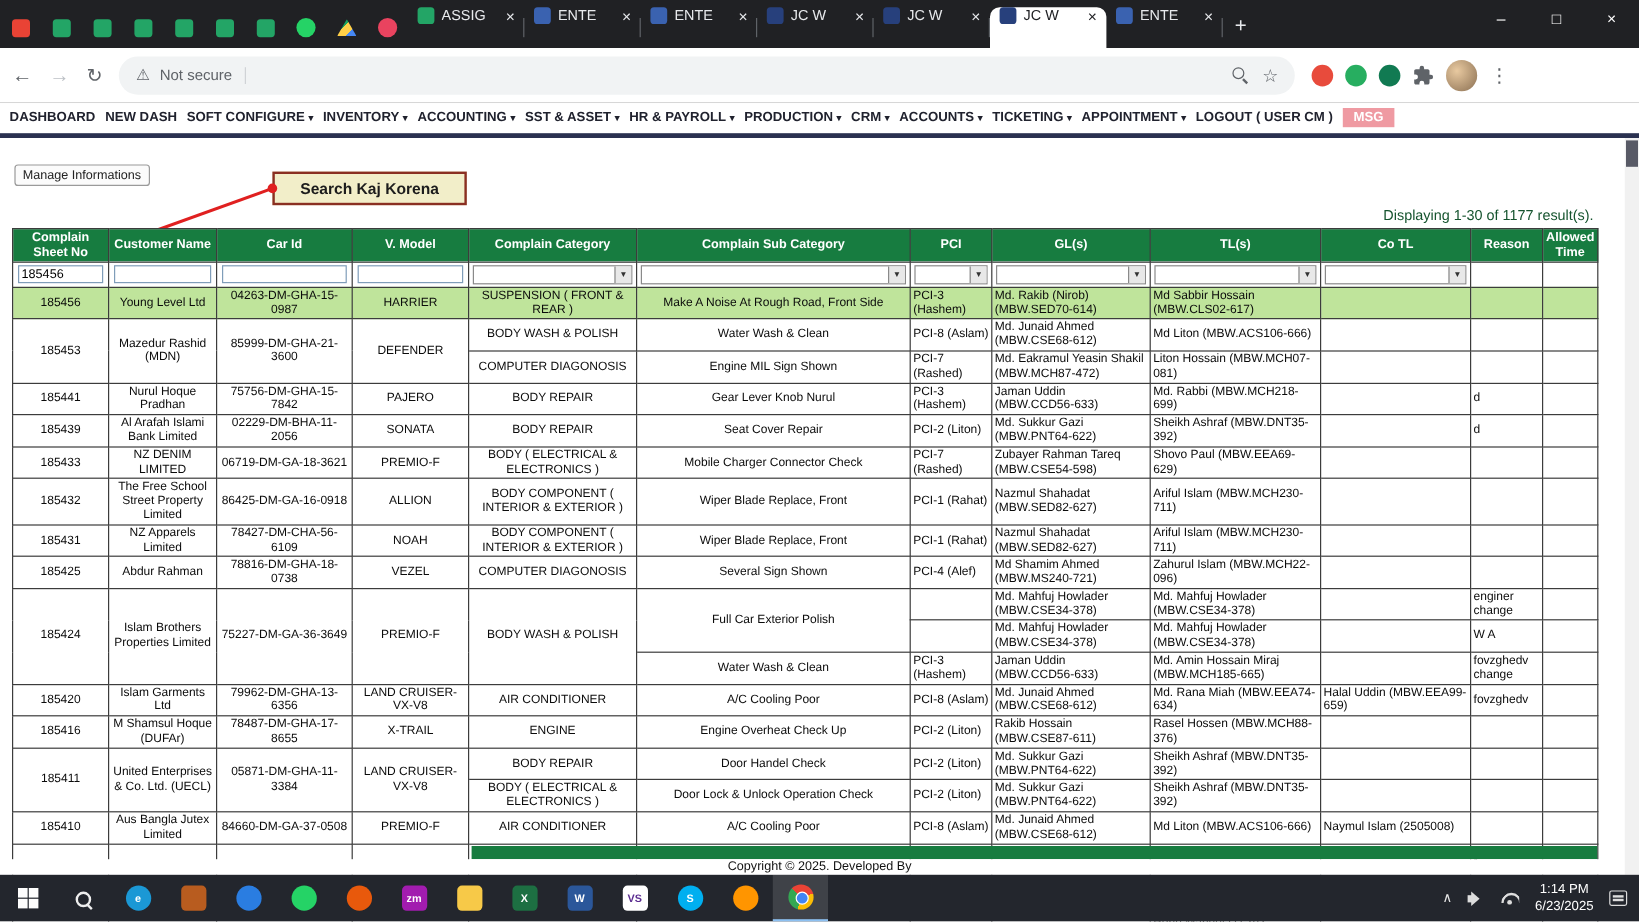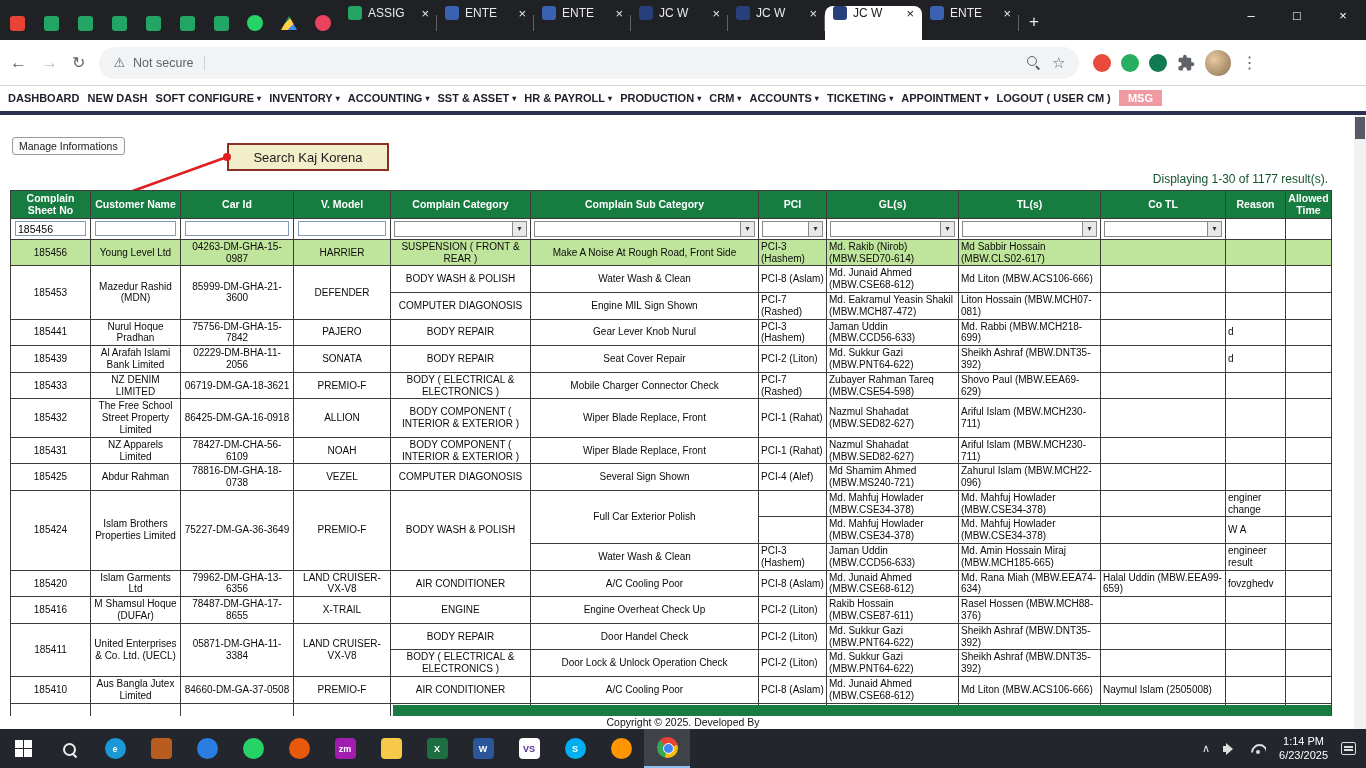--- a/index.html
+++ b/index.html
@@ -45,21 +45,21 @@
 
   
   .navbar{position:absolute;top:86px;left:0;width:1366px;height:29px;background:#fff;border-bottom:4px solid #2a3150}
   .nav-items{display:flex;align-items:center;justify-content:space-between;width:1170px;padding:4px 8px 0 8px;font-size:11px;font-weight:700;color:#20222e}
   .nav-item{display:flex;align-items:center;gap:3px;white-space:nowrap}
   .caret{font-size:8px;color:#20222e}
   .msg-badge{color:#fff;padding:2px 9px;font-weight:700}
 
   
   .manage-btn{position:absolute;left:12px;top:137px;border:1px solid #9a9a9a;border-radius:3px;background:#fbfbfb;font-size:10.5px;padding:2px 6px;color:#222}
-  .tooltip{position:absolute;left:227px;top:143px;width:162px;height:28px;background:#f2eec9;border:2px solid #8a2f22;display:flex;align-items:center;justify-content:center;font-size:13px;font-weight:400;color:#1c1c1c}
+  .tooltip{position:absolute;left:227px;top:143px;width:162px;height:28px;background:#f2eec9;border:2px solid #8a2f22;display:flex;align-items:center;justify-content:center;font-size:13px;font-weight:700;color:#1c1c1c}
   .arrow-svg{position:absolute;left:58px;top:146px;pointer-events:none}
   .results{position:absolute;right:38px;top:172px;font-size:12px;color:#14532d}
 
   
   .grid{position:absolute;left:10px;top:190px;width:1321px;border-collapse:collapse;table-layout:fixed;font-size:10px;color:#0b0b0b;background:#fff}
   .grid th,.grid td{border:1px solid #3c3c3c;padding:1px 2px;vertical-align:middle;text-align:center;line-height:1.18;word-wrap:break-word}
   .grid thead th{background:#177c40;color:#fff;font-weight:700;font-size:10.5px;height:23px}
   .grid .filter-row td{height:21px;background:#fff}
   .grid td.ta-l{text-align:left}
   .grid tr.hl td{background:#bfe49b}
@@ -488,21 +488,21 @@
         <td class="ta-l"></td>
         <td class="ta-l">W A</td>
         <td></td>
       </tr>
       <tr>
         <td>Water Wash &amp; Clean</td>
         <td class="ta-l">PCI-3 (Hashem)</td>
         <td class="ta-l">Jaman Uddin (MBW.CCD56-633)</td>
         <td class="ta-l">Md. Amin Hossain Miraj (MBW.MCH185-665)</td>
         <td class="ta-l"></td>
-        <td class="ta-l">engineer result</td>
+        <td class="ta-l">fovzghedv change</td>
         <td></td>
       </tr>
       <tr>
         <td>185420</td>
         <td>Islam Garments Ltd</td>
         <td>79962-DM-GHA-13-6356</td>
         <td>LAND CRUISER-VX-V8</td>
         <td>AIR CONDITIONER</td>
         <td>A/C Cooling Poor</td>
         <td class="ta-l">PCI-8 (Aslam)</td>

